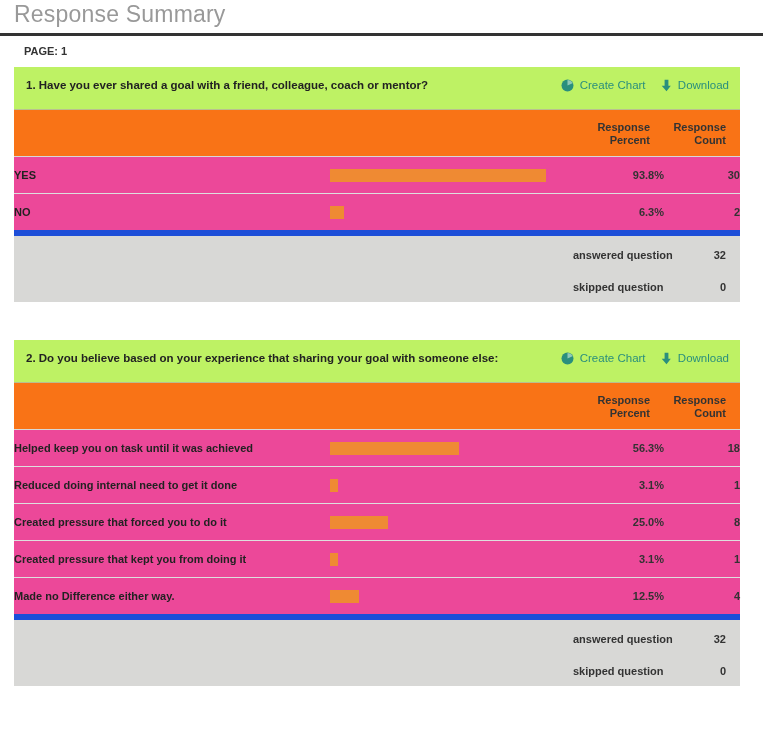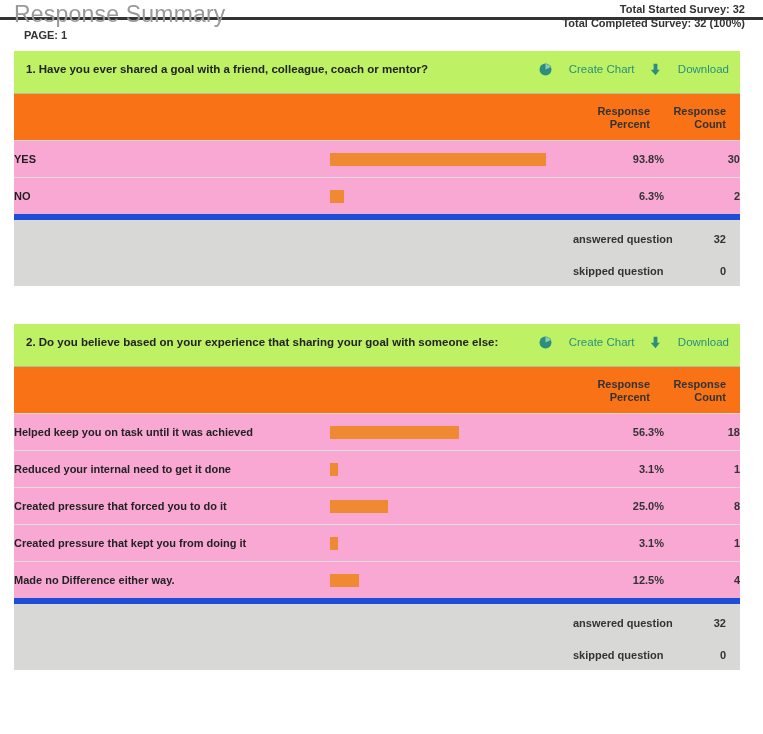--- a/index.html
+++ b/index.html
@@ -13,21 +13,21 @@
     height: 734px;
     font-family: "Liberation Sans", sans-serif;
     font-size: 11px;
     color: #333333;
     overflow: hidden;
   }
 
   
   .page-header {
     position: relative;
-    height: 20px;
+    height: 36px;
     padding: 12px 14px 0 14px;
     border-bottom: 3px solid #333333;
     box-sizing: border-box;
   }
   .page-title {
     position: absolute;
     left: 14px;
     top: 1px;
     font-size: 23px;
     color: #999999;
@@ -79,21 +79,21 @@
     white-space: nowrap;
   }
   .q-action {
     display: inline-block;
     color: #2a8f7d;
     font-size: 11.5px;
     text-decoration: none;
     margin-left: 12px;
     vertical-align: middle;
   }
-  .q-action .label { vertical-align: middle; margin-left: 11px; }
+  .q-action .label { vertical-align: middle; }
   .icon-pie, .icon-download {
     display: inline-block;
     vertical-align: middle;
     margin-right: 3px;
   }
   .icon-pie svg, .icon-download svg { display: block; }
 
   
   .results-table {
     width: 100%;
@@ -115,21 +115,21 @@
     padding: 11px 14px 9px 0;
     line-height: 13px;
     border-bottom: 1px solid #d8d8d6;
   }
   .results-table thead th.blank {
     border-bottom: 1px solid #d8d8d6;
   }
   .hdr-line { display: block; }
 
   .results-table tbody td {
-    background: #f9a8d4;
+    background: #ec4899;
     padding: 0;
     height: 36px;
     border-bottom: 1px solid #dedede;
     vertical-align: middle;
     margin-top: 8px;
   }
   .results-table tbody tr:last-child td { border-bottom: 6px solid #1d4ed8; }
 
   td.opt-label {
     font-size: 11px;
@@ -186,30 +186,20 @@
     padding-right: 14px;
   }
   .footer-table tr.first td { padding-top: 4px; margin-top: 28px; }
   .footer-table tr.last td { padding-bottom: 0; }
 </style>
 </head>
 <body>
 
 <div class="page-header">
   <div class="page-title">Response Summary</div>
-  <div class="totals">
-    <div>
-      <span>Total Started Survey:</span>
-      <span>32</span>
-    </div>
-    <div>
-      <span>Total Completed Survey:</span>
-      <span>32  (100%)</span>
-    </div>
-  </div>
 </div>
 
 <div class="page-label">
   <span class="page-word">PAGE:</span>
   <span class="page-num">1</span>
 </div>
 
 <div id="questions-root">
   <div class="question-block">
     <div class="q-header">
@@ -345,21 +335,21 @@
       <tbody>
           <tr>
             <td class="opt-label">Helped keep you on task until it was achieved</td>
             <td class="bar-cell">
               <span class="bar" style="width: 129px; background: rgb(239, 138, 51);"></span>
             </td>
             <td class="pct-cell">56.3%</td>
             <td class="cnt-cell">18</td>
           </tr>
           <tr>
-            <td class="opt-label">Reduced your internal need to get it done</td>
+            <td class="opt-label">Reduced doing internal need to get it done</td>
             <td class="bar-cell">
               <span class="bar" style="width: 8px; background: rgb(239, 138, 51);"></span>
             </td>
             <td class="pct-cell">3.1%</td>
             <td class="cnt-cell">1</td>
           </tr>
           <tr>
             <td class="opt-label">Created pressure that forced you to do it</td>
             <td class="bar-cell">
               <span class="bar" style="width: 58px; background: rgb(239, 138, 51);"></span>

